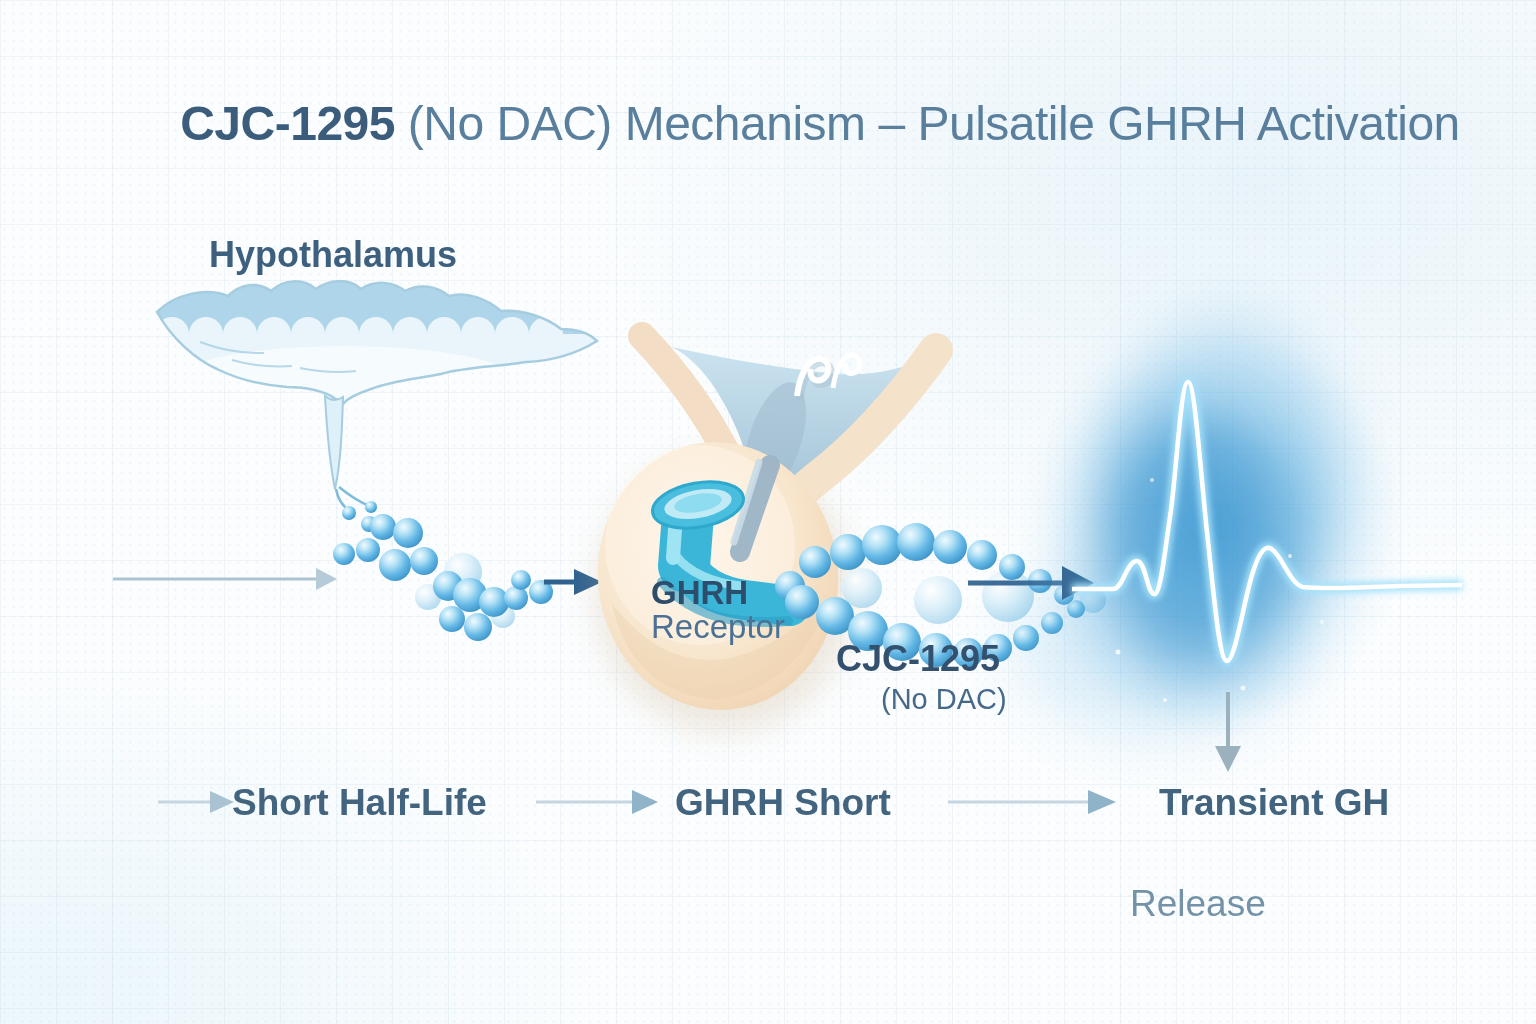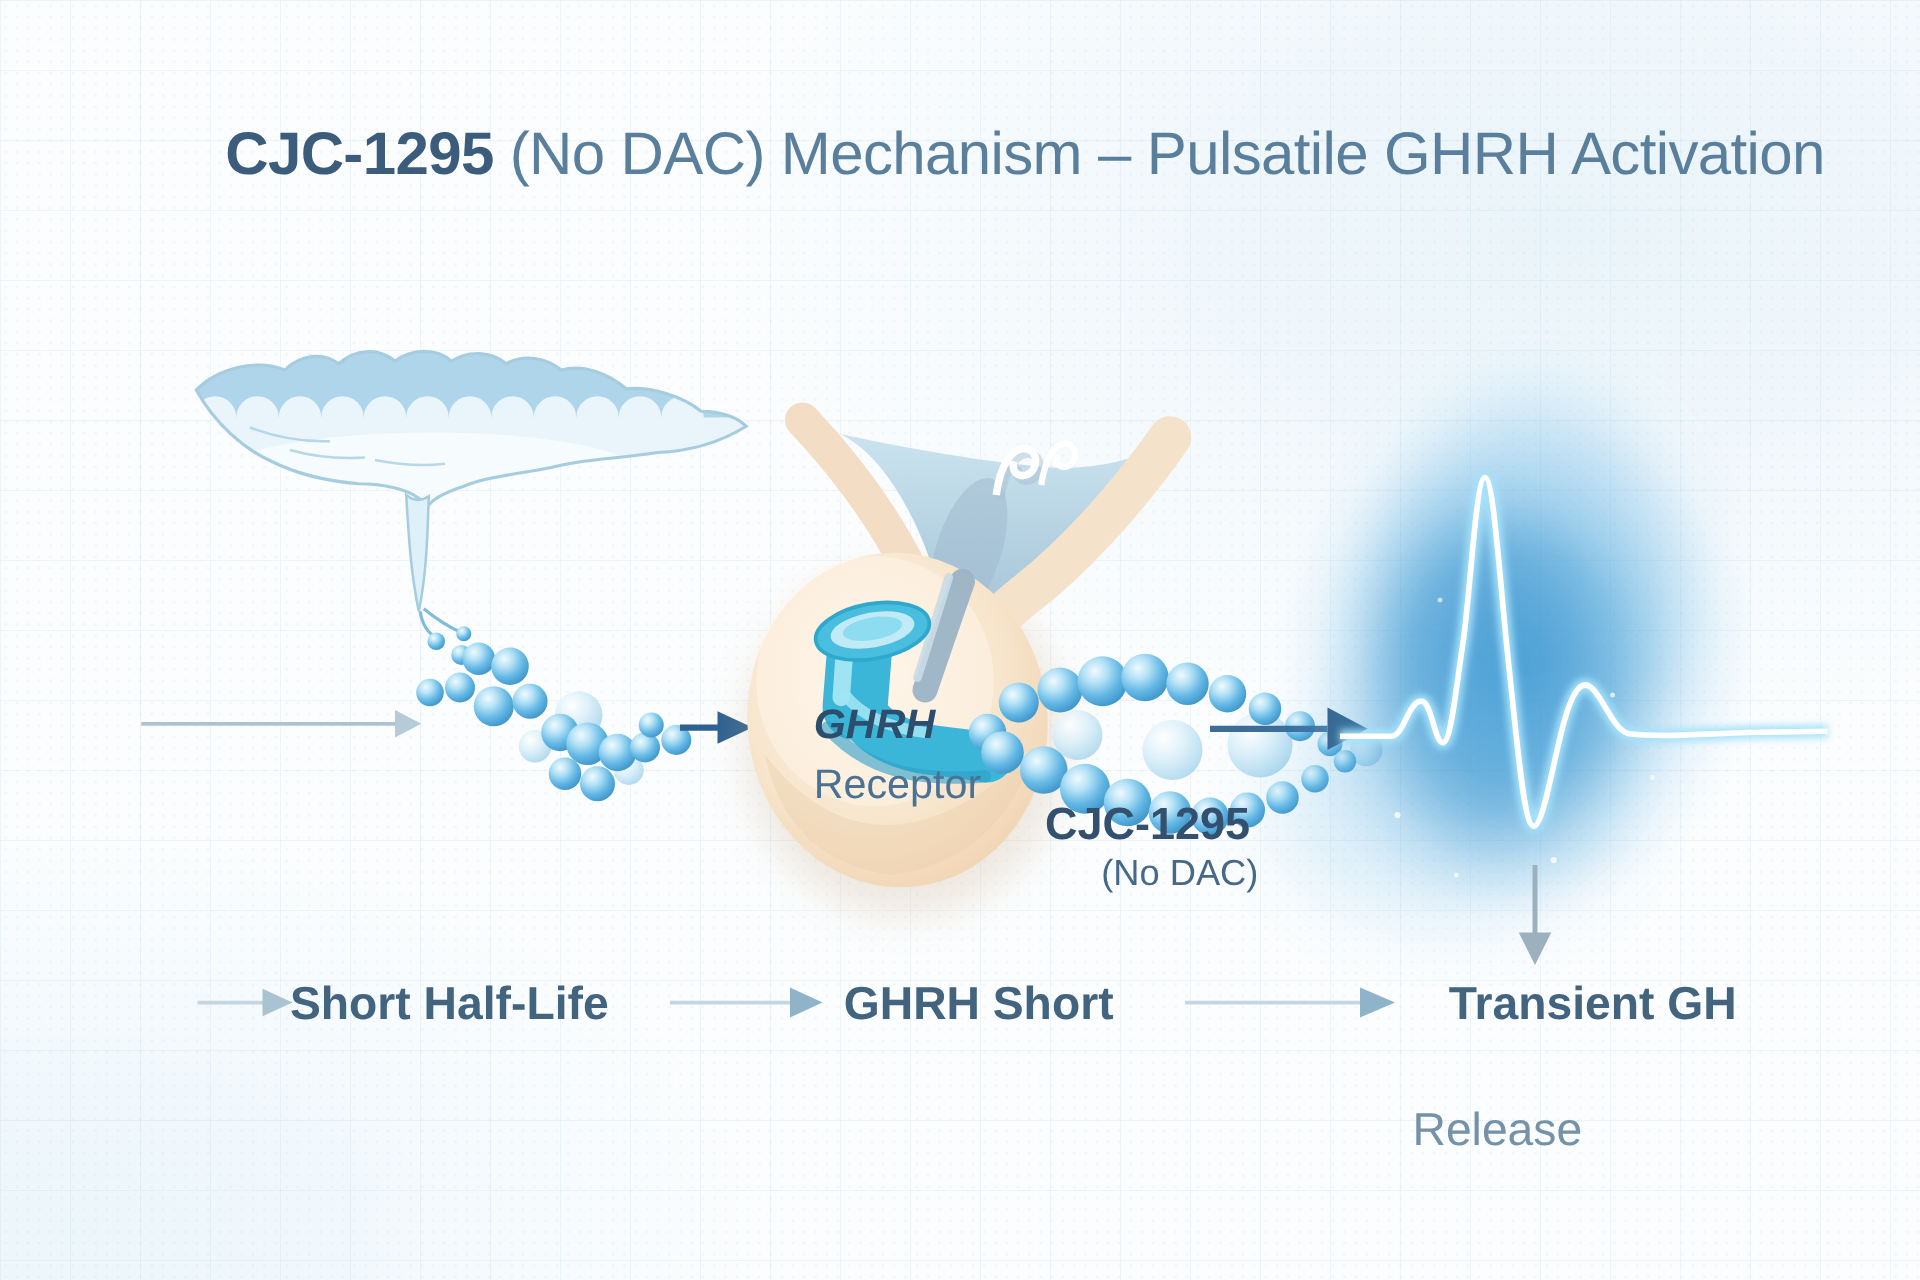--- a/index.html
+++ b/index.html
@@ -17,21 +17,21 @@
   }
   .scene{position:absolute;left:0;top:0;z-index:1;}
   .lbl{position:absolute;white-space:nowrap;z-index:2;}
   .title{
     left:0;top:96px;width:1536px;box-sizing:border-box;padding-left:104px;
     text-align:center;font-size:48px;letter-spacing:-0.5px;color:#5a7f9d;font-weight:500;
   }
   .title .em{font-weight:700;color:#3c5c7b;}
   .hypothalamus{left:209px;top:234px;font-size:36px;font-weight:600;color:#3c607e;}
   .ghrh-signal{left:129px;top:504px;font-size:34px;font-weight:400;color:#5e82a0;}
-  .rec1{left:651px;top:560px;font-size:33px;font-weight:700;color:#2d4d6c;font-style:italic;}
+  .rec1{left:651px;top:574px;font-size:33px;font-weight:700;color:#2d4d6c;}
   .rec2{left:651px;top:608px;font-size:33px;font-weight:400;color:#4b7294;text-align:center;}
   .cjc1{left:836px;top:638px;font-size:36px;font-weight:700;color:#33516f;}
   .cjc2{left:833px;top:683px;font-size:29px;font-weight:400;color:#476989;margin-left:48px;}
   .flow{font-size:37px;font-weight:600;color:#43647e;}
   .step1{left:232px;top:782px;}
   .step2{left:675px;top:782px;}
   .step3a{left:1130px;top:782px;margin-left:29px;}
   .step3b{left:1130px;top:835px;font-weight:400;color:#7492a8;margin-top:48px;}
 </style>
 </head>
@@ -258,20 +258,21 @@
     <g>
       <line x1="948" y1="802" x2="1092" y2="802" stroke="#c6d6e0" stroke-width="3"></line>
       <polygon points="1116,802 1088,790 1088,814" fill="#8fb3c8"></polygon>
     </g>
   </svg>
 
   <div class="lbl title">
     <span class="em">CJC-1295</span><span> (No DAC) Mechanism – Pulsatile GHRH Activation</span>
   </div>
 
+  <div class="lbl hypothalamus">Hypothalamus</div>
 
   <div class="lbl rec1">GHRH</div>
   <div class="lbl rec2">Receptor</div>
 
   <div class="lbl cjc1">CJC-1295</div>
   <div class="lbl cjc2">(No DAC)</div>
 
   <div class="lbl flow step1">Short Half-Life</div>
   <div class="lbl flow step2">GHRH Short</div>
   <div class="lbl flow step3a">Transient GH</div>

